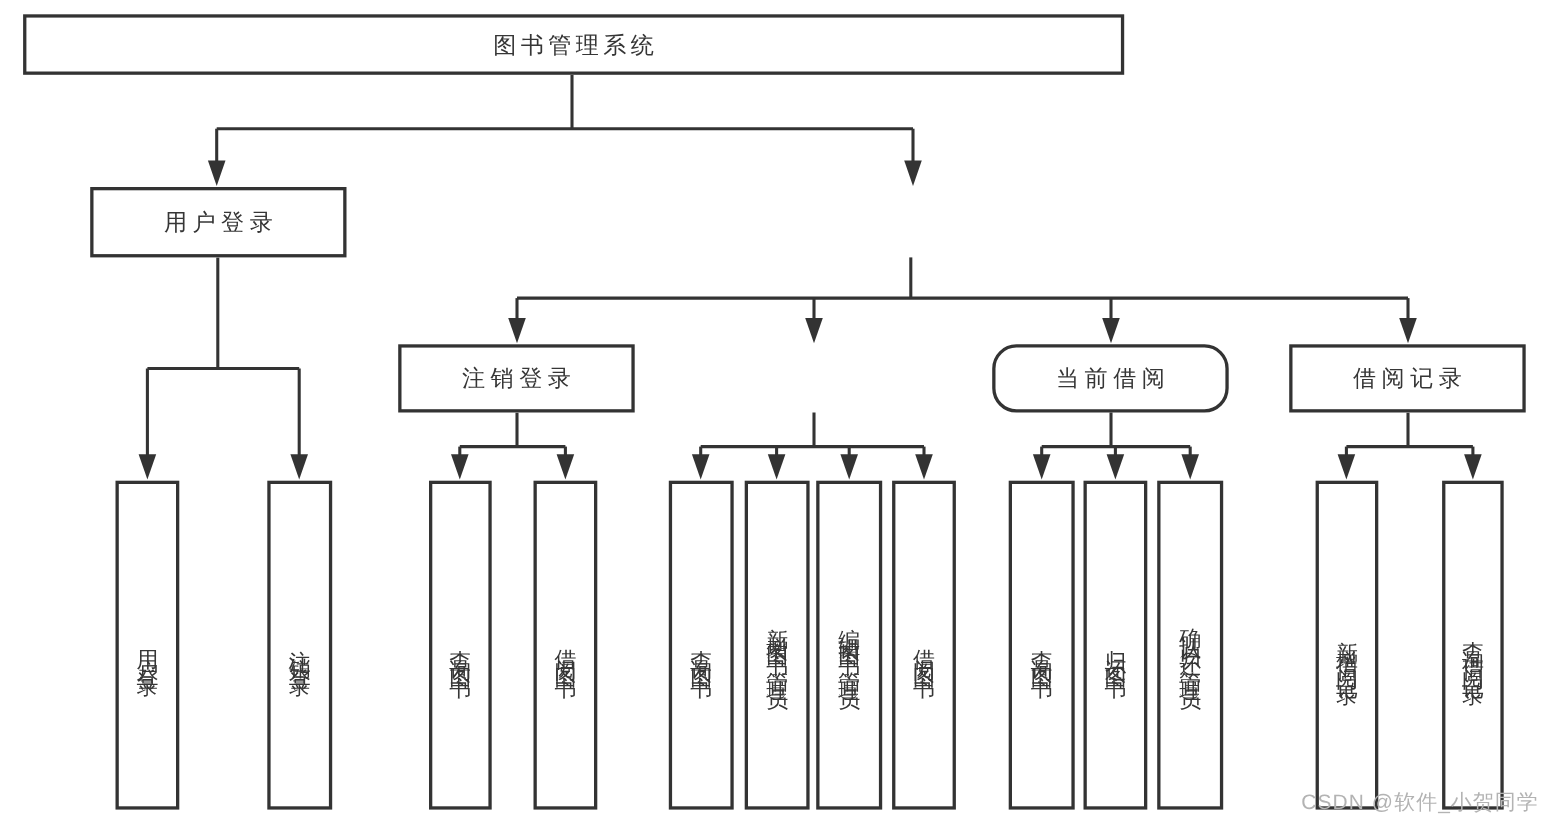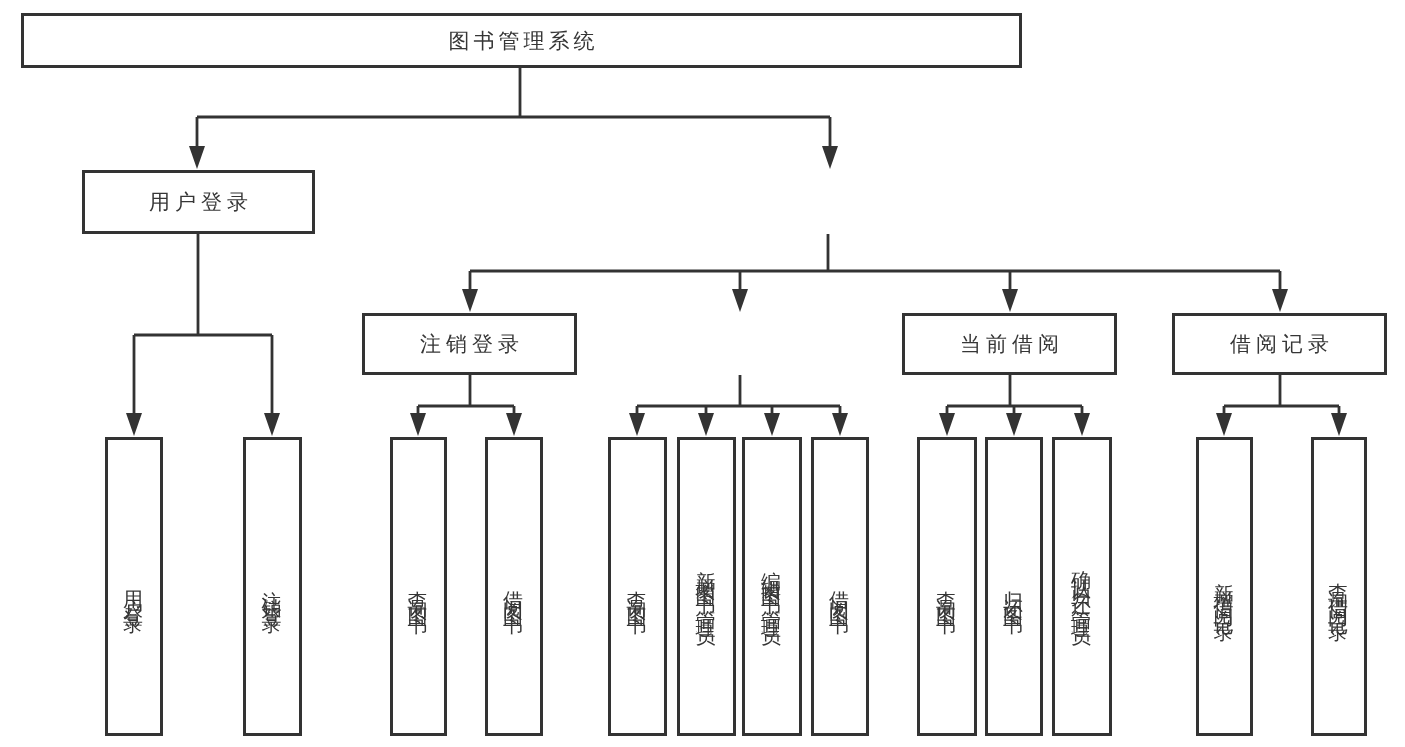--- a/index.html
+++ b/index.html
@@ -132,21 +132,21 @@
     <span>图书管理系统</span>
   </div>
 
   <div class="node h" style="left:82px; top:170px; width:233px; height:64px;">
     <span>用户登录</span>
   </div>
 
   <div class="node h" style="left:362px; top:313px; width:215px; height:62px;">
     <span>注销登录</span>
   </div>
-  <div class="node h" style="left:902px; top:313px; width:215px; height:62px;">
+  <div class="node h" style="left:902px; top:313px; width:215px; height:62px;border-radius:22px;">
     <span>当前借阅</span>
   </div>
   <div class="node h" style="left:1172px; top:313px; width:215px; height:62px;">
     <span>借阅记录</span>
   </div>
 
   <div class="node v" style="left:105px; top:437px; width:58px; height:299px;">
     <span>用户登录</span>
   </div>
   <div class="node v" style="left:243px; top:437px; width:59px; height:299px;">
@@ -183,14 +183,15 @@
     <span>确认归还（管理员）</span>
   </div>
 
   <div class="node v" style="left:1196px; top:437px; width:57px; height:299px;">
     <span>新增借阅记录</span>
   </div>
   <div class="node v" style="left:1311px; top:437px; width:56px; height:299px;">
     <span>查询借阅记录</span>
   </div>
 
+  <div class="watermark">CSDN @软件_小贺同学</div>
 
 </div>
 
 </body></html>

